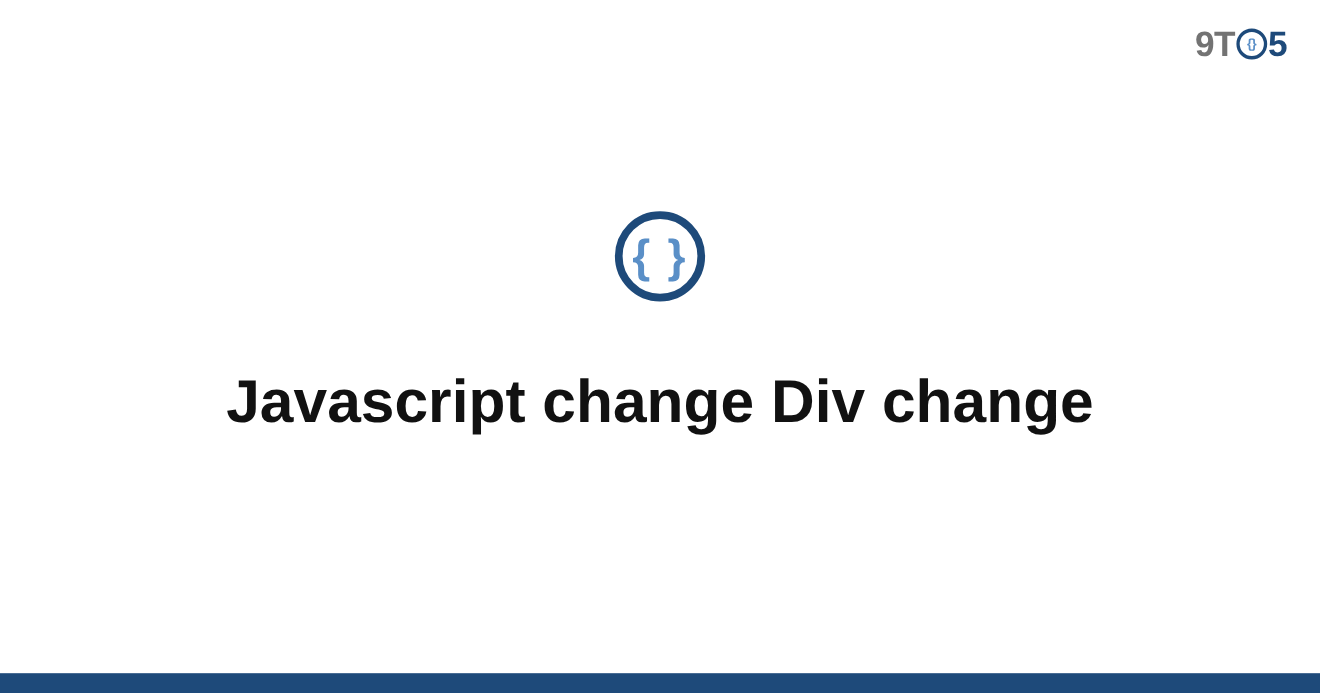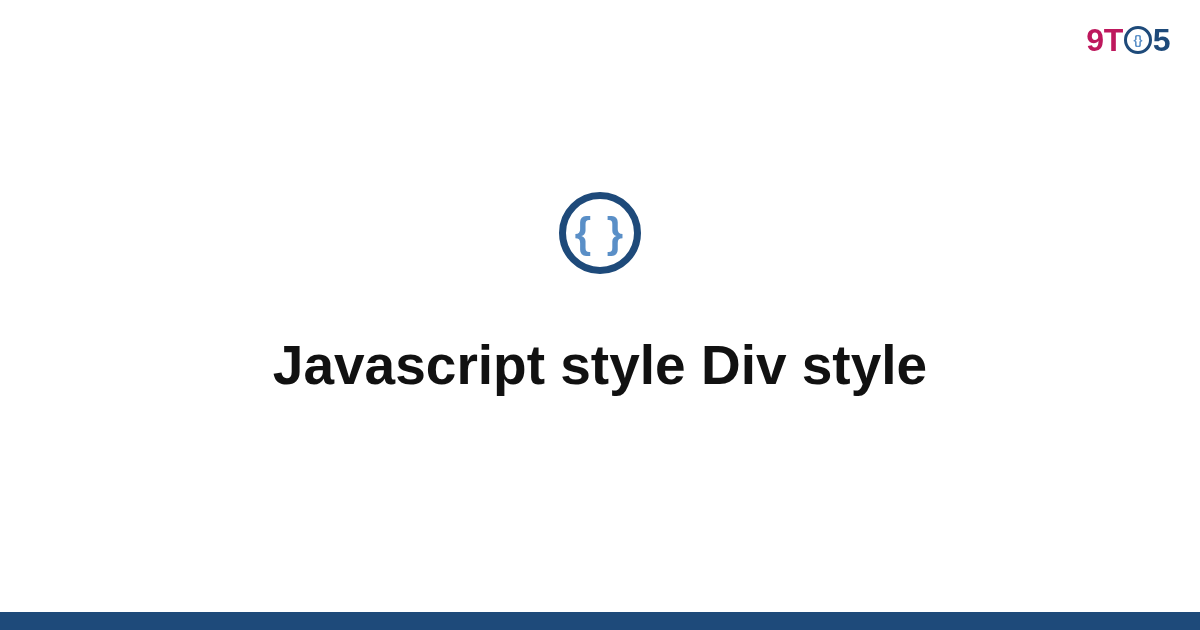--- a/index.html
+++ b/index.html
@@ -19,21 +19,21 @@
       position: absolute;
       top: 22px;
       right: 30px;
       font-size: 32px;
       font-weight: 600;
       color: #1e4a7a;
       letter-spacing: -0.5px;
       display: flex;
       align-items: center;
     }
-    .logo-9t { color: #be185d; font-weight: 700; }
+    .logo-9t { color: #737373; font-weight: 700; }
     .logo-o {
       display: inline-flex;
       align-items: center;
       justify-content: center;
       width: 28px;
       height: 28px;
       border: 3px solid #1e4a7a;
       border-radius: 50%;
       margin: 0 1px;
       position: relative;
@@ -101,16 +101,16 @@
   <span class="logo-o">
     <span class="logo-o-inner">{}</span>
   </span>
   <span class="logo-5">5</span>
 </div>
 
 <div class="content">
   <div class="icon-circle">
     <span class="braces">{ }</span>
   </div>
-  <h1 class="title">Javascript style Div style</h1>
+  <h1 class="title">Javascript change Div change</h1>
 </div>
 
 <div class="footer-bar"></div>
 
 </body></html>

